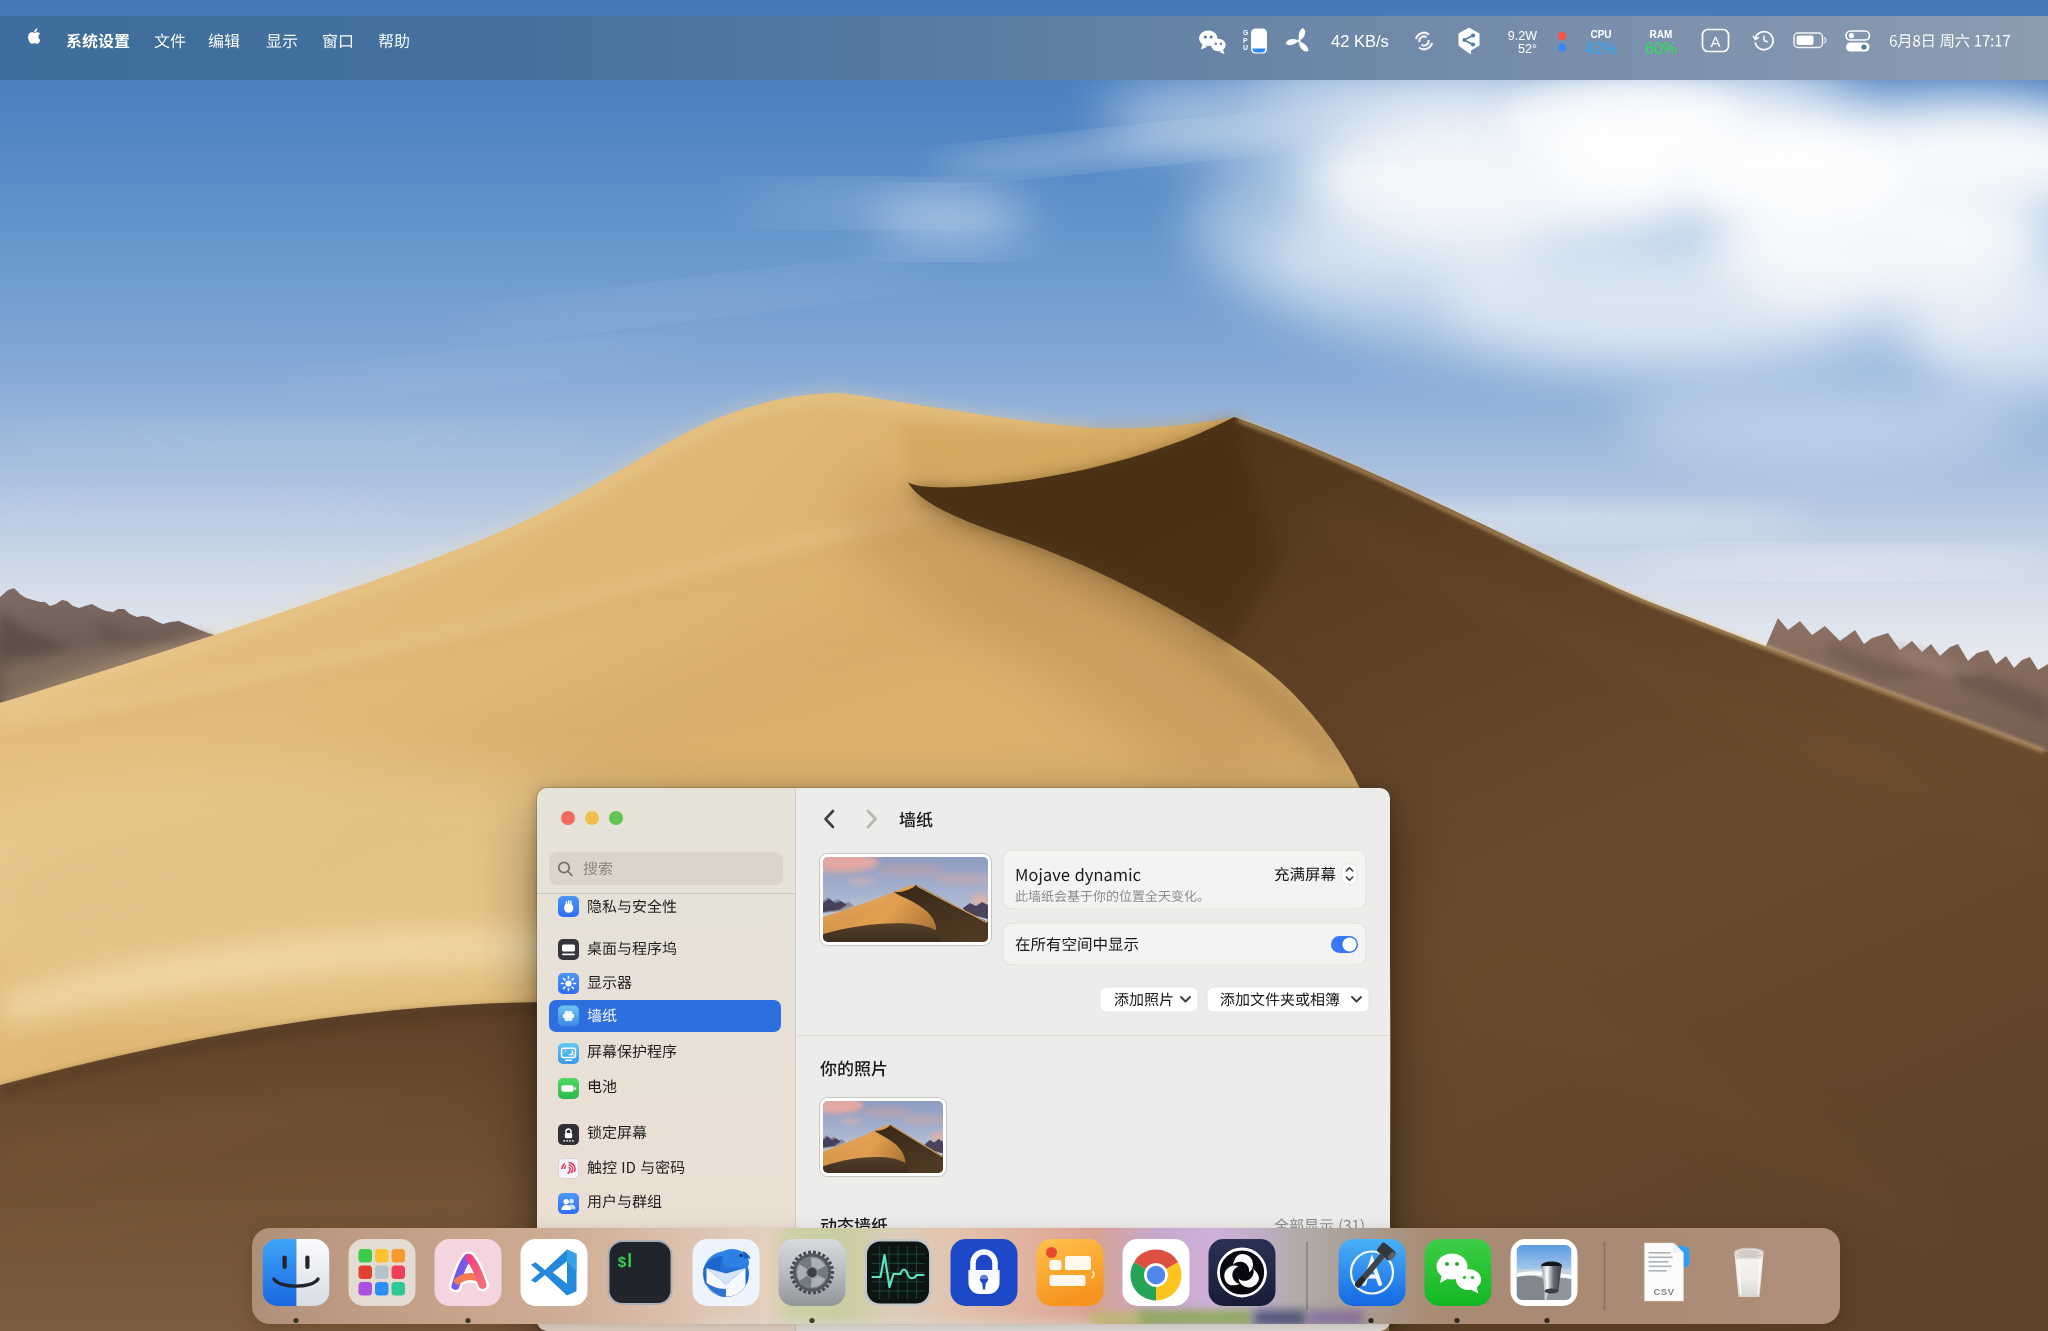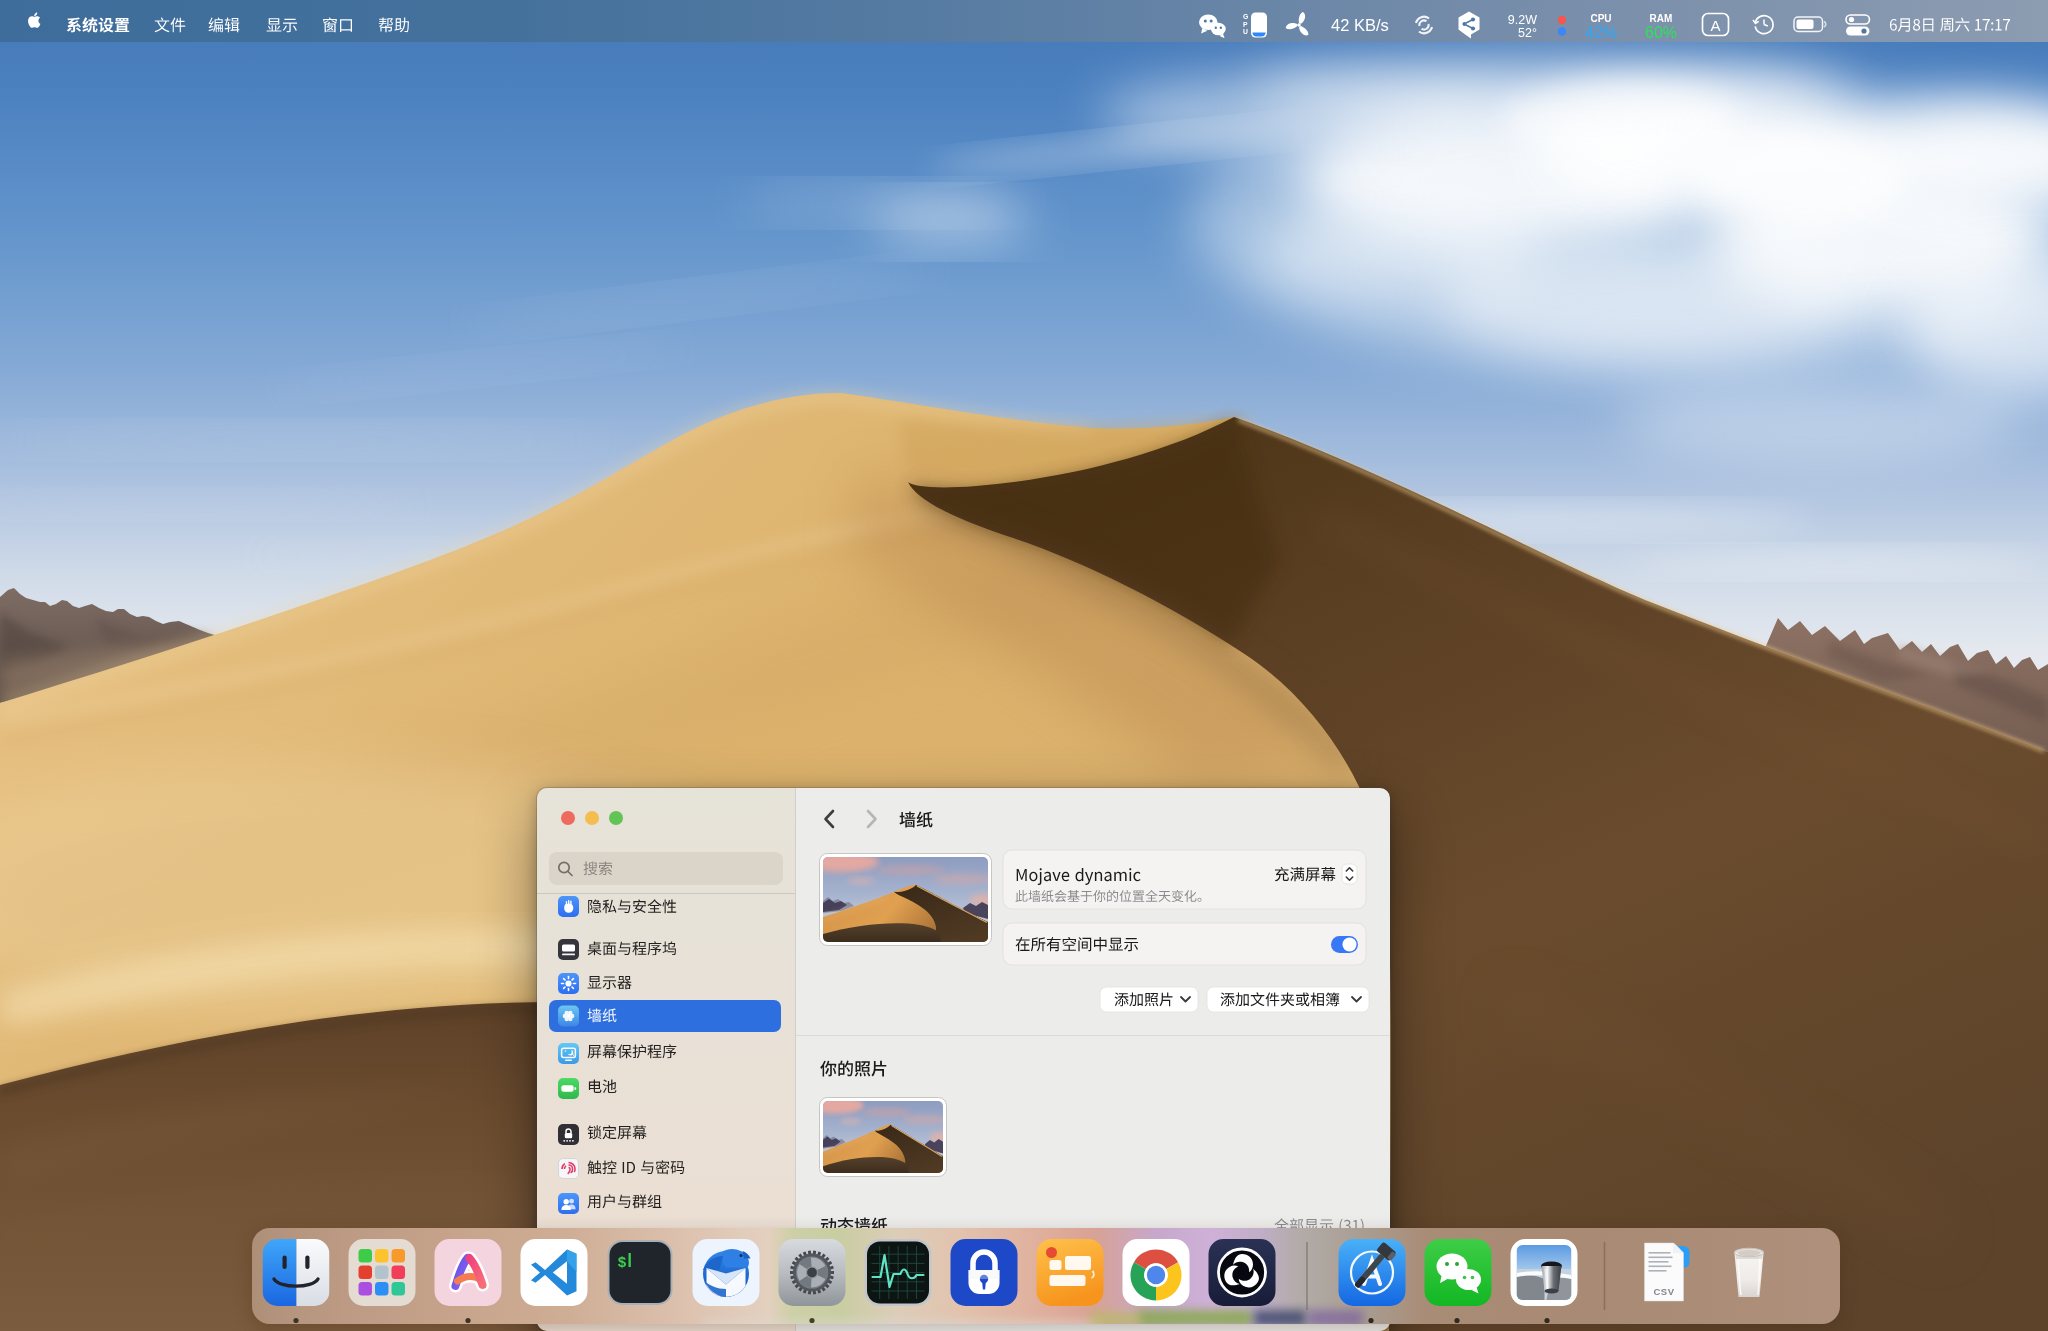--- a/index.html
+++ b/index.html
@@ -110,21 +110,21 @@
       <path d="M920,500 C980,525 1060,560 1150,610 C1230,656 1300,710 1350,765" stroke="#5d4126" stroke-width="26" fill="none" filter="url(#b15)" opacity="0.3"></path>
       <path d="M1238,420 C1380,472 1540,558 1645,601 C1800,662 1955,716 2044,751" stroke="#ecca8f" stroke-width="3" fill="none" filter="url(#b2)" opacity="0.75"></path>
       <path d="M1320,520 C1450,580 1600,650 1750,715 C1850,758 1950,800 2040,845" stroke="#7b5836" stroke-width="18" fill="none" filter="url(#b15)" opacity="0.25"></path>
       <path d="M1234,420 C1160,458 1062,480 976,487 C940,490 916,487 908,483 C916,500 950,518 1010,538 C1080,561 1160,600 1230,645 L1280,560 Z" fill="#432a11" opacity="0.5" filter="url(#b8)"></path>
       <path d="M0,1085 C200,1032 380,1002 560,1002 C720,1003 835,1032 925,1085 L985,1331 L0,1331 Z" fill="url(#fgshad)"></path>
       <path d="M0,1092 C200,1039 380,1009 560,1009 C720,1010 830,1038 920,1090" stroke="#4f3720" stroke-width="7" fill="none" filter="url(#b4)" opacity="0.7"></path>
       <path d="M0,1150 C150,1110 300,1090 480,1095 C380,1110 180,1140 0,1180 Z" fill="#8a6645" opacity="0.22" filter="url(#b15)"></path>
       <path d="M0,1240 C180,1200 350,1185 520,1190" stroke="#8a6645" stroke-width="14" fill="none" opacity="0.18" filter="url(#b15)"></path>
       <path d="M1500,1000 C1650,1060 1800,1140 1950,1240" stroke="#7a5634" stroke-width="30" fill="none" opacity="0.25" filter="url(#b25)"></path>
     </svg>
-<div class="abs" style="left:0;top:0;width:2048px;height:42px;background:linear-gradient(90deg,#3e6d9b 0%,#44719c 25%,#567ba2 45%,#6a86a7 62%,#7a8fab 78%,#8c9cb1 100%)">
+<div class="abs" style="left:0;top:16px;width:2048px;height:64px;background:linear-gradient(90deg,#3e6d9b 0%,#44719c 25%,#567ba2 45%,#6a86a7 62%,#7a8fab 78%,#8c9cb1 100%)">
       <svg class="abs" style="left:0;top:0" width="2048" height="50" viewBox="0 0 2048 50">
         <path transform="translate(26,11) scale(0.058)" fill="#ffffff" d="M213.8 167.03c.37 39.75 34.88 52.97 35.26 53.14-.3.93-5.52 18.85-18.2 37.37-10.95 16.01-22.32 31.96-40.23 32.29-17.6.32-23.26-10.43-43.38-10.43-20.11 0-26.4 10.1-43.05 10.75-17.29.65-30.46-17.31-41.5-33.26-22.56-32.63-39.8-92.2-16.65-132.4 11.5-19.97 32.05-32.61 54.36-32.93 16.97-.32 32.99 11.42 43.37 11.42 10.37 0 29.84-14.12 50.31-12.05 8.57.36 32.62 3.46 48.06 26.07-1.24.77-28.7 16.76-28.4 50.03M180.76 69.9c9.18-11.11 15.36-26.58 13.67-41.97-13.23.53-29.23 8.82-38.72 19.92-8.5 9.83-15.95 25.56-13.94 40.64 14.75 1.14 29.81-7.5 38.99-18.59"></path>
         <path transform="translate(66.0,31.0)" d="M3.9 -3.5C3.1 -2.4 1.8 -1.3 0.6 -0.7C1.1 -0.4 1.9 0.2 2.3 0.6C3.5 -0.2 4.9 -1.5 5.8 -2.8ZM9.9 -2.5C11.2 -1.6 12.7 -0.3 13.4 0.6L15.1 -0.5C14.3 -1.4 12.7 -2.7 11.5 -3.5ZM10.3 -7.1C10.6 -6.8 10.9 -6.4 11.2 -6.1L6.4 -5.8C8.4 -6.8 10.5 -8.1 12.4 -9.6L11.0 -10.8C10.3 -10.2 9.5 -9.6 8.7 -9.1L5.6 -8.9C6.5 -9.6 7.4 -10.4 8.2 -11.2C10.3 -11.4 12.3 -11.7 14.0 -12.1L12.6 -13.6C9.9 -13.0 5.4 -12.6 1.5 -12.4C1.7 -12.0 1.9 -11.2 1.9 -10.8C3.1 -10.8 4.3 -10.9 5.6 -10.9C4.7 -10.2 3.9 -9.6 3.6 -9.4C3.1 -9.0 2.7 -8.8 2.4 -8.8C2.5 -8.3 2.8 -7.5 2.9 -7.1C3.2 -7.2 3.8 -7.3 6.3 -7.5C5.2 -6.9 4.4 -6.4 3.9 -6.2C2.9 -5.7 2.3 -5.4 1.6 -5.3C1.8 -4.8 2.1 -4.0 2.2 -3.6C2.7 -3.8 3.4 -4.0 7.1 -4.3V-0.7C7.1 -0.5 7.0 -0.5 6.8 -0.5C6.5 -0.5 5.5 -0.5 4.7 -0.5C5.0 0.0 5.3 0.8 5.4 1.4C6.6 1.4 7.5 1.4 8.2 1.1C8.9 0.8 9.1 0.3 9.1 -0.7V-4.4L12.4 -4.7C12.8 -4.1 13.1 -3.6 13.4 -3.2L14.9 -4.2C14.2 -5.2 12.9 -6.7 11.7 -7.8Z M26.9 -5.5V-1.0C26.9 0.6 27.2 1.2 28.7 1.2C28.9 1.2 29.5 1.2 29.8 1.2C31.0 1.2 31.4 0.4 31.6 -2.1C31.1 -2.2 30.3 -2.5 30.0 -2.8C29.9 -0.8 29.8 -0.4 29.6 -0.4C29.5 -0.4 29.1 -0.4 29.0 -0.4C28.8 -0.4 28.8 -0.5 28.8 -1.0V-5.5ZM23.9 -5.5C23.8 -2.8 23.6 -1.1 21.1 -0.1C21.5 0.3 22.1 1.0 22.3 1.5C25.2 0.2 25.6 -2.1 25.8 -5.5ZM16.5 -1.1 17.0 0.8C18.5 0.2 20.5 -0.6 22.3 -1.3L22.0 -2.9C20.0 -2.2 17.9 -1.5 16.5 -1.1ZM25.3 -13.2C25.5 -12.7 25.8 -12.0 25.9 -11.5H22.4V-9.8H24.9C24.2 -8.9 23.4 -7.9 23.1 -7.6C22.8 -7.3 22.3 -7.2 22.0 -7.1C22.1 -6.7 22.4 -5.7 22.5 -5.2C23.1 -5.5 23.9 -5.6 29.3 -6.2C29.5 -5.7 29.7 -5.4 29.9 -5.0L31.5 -5.9C31.0 -6.9 30.0 -8.4 29.2 -9.5L27.7 -8.8C28.0 -8.4 28.2 -8.0 28.4 -7.6L25.3 -7.4C25.9 -8.1 26.5 -9.0 27.1 -9.8H31.3V-11.5H26.9L27.9 -11.8C27.7 -12.3 27.4 -13.1 27.1 -13.7ZM17.0 -6.6C17.2 -6.7 17.6 -6.8 18.8 -7.0C18.4 -6.3 18.0 -5.8 17.7 -5.5C17.2 -4.9 16.9 -4.6 16.4 -4.5C16.7 -4.0 17.0 -3.1 17.1 -2.7C17.5 -3.0 18.2 -3.2 22.0 -4.1C21.9 -4.5 21.9 -5.2 22.0 -5.8L19.8 -5.3C20.8 -6.5 21.7 -8.0 22.5 -9.4L20.8 -10.4C20.6 -9.8 20.3 -9.3 20.0 -8.7L18.8 -8.6C19.7 -9.9 20.5 -11.4 21.1 -12.8L19.2 -13.7C18.6 -11.9 17.6 -10.0 17.3 -9.5C16.9 -9.0 16.6 -8.6 16.3 -8.5C16.5 -8.0 16.9 -7.0 17.0 -6.6Z M33.6 -12.2C34.5 -11.5 35.6 -10.4 36.1 -9.6L37.4 -11.0C36.9 -11.6 35.7 -12.7 34.8 -13.4ZM32.6 -8.7V-6.8H34.5V-2.0C34.5 -1.2 34.0 -0.7 33.7 -0.4C34.0 -0.0 34.5 0.8 34.6 1.2C34.9 0.8 35.5 0.4 38.4 -2.1C38.2 -2.5 37.9 -3.2 37.7 -3.7L36.3 -2.6V-8.7ZM39.5 -13.1V-11.3C39.5 -10.2 39.3 -9.1 37.2 -8.2C37.6 -8.0 38.3 -7.2 38.5 -6.8C40.8 -7.9 41.3 -9.7 41.3 -11.3H43.4V-9.6C43.4 -8.0 43.8 -7.3 45.3 -7.3C45.6 -7.3 46.1 -7.3 46.4 -7.3C46.7 -7.3 47.1 -7.3 47.4 -7.4C47.3 -7.9 47.3 -8.6 47.2 -9.0C47.0 -9.0 46.6 -8.9 46.4 -8.9C46.2 -8.9 45.7 -8.9 45.5 -8.9C45.3 -8.9 45.2 -9.1 45.2 -9.6V-13.1ZM44.2 -4.9C43.7 -4.0 43.1 -3.2 42.3 -2.5C41.5 -3.2 40.8 -4.0 40.4 -4.9ZM38.1 -6.6V-4.9H39.3L38.6 -4.6C39.2 -3.4 39.9 -2.4 40.8 -1.5C39.7 -0.9 38.4 -0.5 37.0 -0.3C37.3 0.1 37.7 0.9 37.9 1.4C39.5 1.0 41.0 0.5 42.3 -0.3C43.5 0.5 44.8 1.1 46.4 1.5C46.7 0.9 47.2 0.2 47.6 -0.3C46.2 -0.5 44.9 -0.9 43.9 -1.5C45.1 -2.7 46.1 -4.2 46.7 -6.2L45.5 -6.7L45.2 -6.6Z M58.6 -11.7H60.5V-10.8H58.6ZM55.1 -11.7H56.9V-10.8H55.1ZM51.5 -11.7H53.3V-10.8H51.5ZM50.7 -6.8V-0.3H48.8V1.0H63.2V-0.3H61.3V-6.8H56.4L56.6 -7.5H62.8V-8.9H56.8L56.9 -9.5H62.4V-13.0H49.7V-9.5H54.9L54.9 -8.9H49.0V-7.5H54.7L54.6 -6.8ZM52.5 -0.3V-1.0H59.4V-0.3ZM52.5 -4.1H59.4V-3.5H52.5ZM52.5 -5.1V-5.7H59.4V-5.1ZM52.5 -2.6H59.4V-1.9H52.5Z" fill="#ffffff"></path>
         <path transform="translate(154.0,31.0)" d="M6.8 -13.2C7.2 -12.4 7.8 -11.3 8.0 -10.7L9.3 -11.1C9.1 -11.7 8.5 -12.8 8.0 -13.6ZM0.8 -10.6V-9.4H3.3C4.2 -7.0 5.5 -4.9 7.2 -3.2C5.4 -1.7 3.2 -0.6 0.6 0.1C0.8 0.4 1.2 1.0 1.3 1.2C4.0 0.4 6.2 -0.8 8.0 -2.3C9.8 -0.7 12.0 0.4 14.6 1.2C14.8 0.8 15.2 0.3 15.5 0.1C12.9 -0.6 10.7 -1.7 9.0 -3.2C10.6 -4.9 11.8 -6.9 12.7 -9.4H15.3V-10.6ZM8.1 -4.0C6.6 -5.6 5.4 -7.4 4.5 -9.4H11.4C10.6 -7.3 9.5 -5.5 8.1 -4.0Z M21.1 -5.5V-4.3H25.7V1.3H26.9V-4.3H31.2V-5.5H26.9V-9.0H30.5V-10.2H26.9V-13.2H25.7V-10.2H23.5C23.7 -10.9 23.9 -11.6 24.1 -12.4L22.9 -12.6C22.5 -10.5 21.9 -8.5 20.9 -7.2C21.2 -7.0 21.7 -6.7 22.0 -6.5C22.4 -7.2 22.8 -8.1 23.1 -9.0H25.7V-5.5ZM20.3 -13.4C19.4 -11.0 18.0 -8.6 16.5 -7.0C16.7 -6.7 17.1 -6.1 17.2 -5.8C17.7 -6.4 18.2 -7.0 18.7 -7.7V1.2H19.8V-9.6C20.4 -10.7 21.0 -11.9 21.4 -13.0Z" fill="#ffffff"></path>
         <path transform="translate(208.0,31.0)" d="M0.6 -0.9 0.9 0.2C2.2 -0.3 3.9 -1.0 5.5 -1.6L5.3 -2.6C3.6 -1.9 1.8 -1.3 0.6 -0.9ZM1.0 -6.8C1.2 -6.9 1.6 -7.0 3.3 -7.2C2.7 -6.2 2.1 -5.4 1.9 -5.1C1.4 -4.4 1.1 -4.0 0.7 -4.0C0.8 -3.7 1.0 -3.1 1.1 -2.9C1.4 -3.1 1.9 -3.3 5.4 -4.1C5.4 -4.3 5.3 -4.8 5.3 -5.1L2.7 -4.5C3.8 -6.0 4.9 -7.8 5.8 -9.6L4.8 -10.1C4.6 -9.5 4.2 -8.9 3.9 -8.3L2.1 -8.1C3.0 -9.5 3.9 -11.3 4.6 -13.0L3.4 -13.4C2.9 -11.5 1.8 -9.4 1.5 -8.9C1.1 -8.3 0.9 -7.9 0.6 -7.9C0.7 -7.6 0.9 -7.0 1.0 -6.8ZM10.0 -5.6V-3.2H8.7V-5.6ZM10.8 -5.6H11.9V-3.2H10.8ZM7.7 -6.6V1.2H8.7V-2.3H10.0V0.8H10.8V-2.3H11.9V0.7H12.8V-2.3H13.9V0.1C13.9 0.2 13.9 0.3 13.8 0.3C13.7 0.3 13.4 0.3 13.0 0.3C13.2 0.5 13.3 0.9 13.3 1.2C13.9 1.2 14.2 1.1 14.5 1.0C14.8 0.8 14.9 0.6 14.9 0.1V-6.6L13.9 -6.6ZM12.8 -5.6H13.9V-3.2H12.8ZM9.7 -13.2C9.9 -12.8 10.2 -12.2 10.4 -11.7H6.6V-8.2C6.6 -5.8 6.5 -2.2 5.0 0.3C5.3 0.4 5.8 0.8 6.0 1.0C7.4 -1.6 7.7 -5.4 7.7 -8.0H14.7V-11.7H11.7C11.5 -12.2 11.2 -13.0 10.8 -13.5ZM7.7 -10.7H13.6V-9.0H7.7Z M24.8 -12.0H29.1V-10.4H24.8ZM23.7 -12.9V-9.5H30.3V-12.9ZM17.3 -5.3C17.4 -5.4 17.9 -5.5 18.4 -5.5H19.9V-3.2L16.6 -2.7L16.9 -1.5L19.9 -2.1V1.2H21.0V-2.3L22.8 -2.7L22.8 -3.7L21.0 -3.4V-5.5H22.5V-6.6H21.0V-9.1H19.9V-6.6H18.4C18.8 -7.7 19.3 -9.0 19.6 -10.4H22.6V-11.6H20.0C20.1 -12.1 20.2 -12.7 20.3 -13.2L19.1 -13.4C19.1 -12.8 18.9 -12.2 18.8 -11.6H16.8V-10.4H18.5C18.2 -9.1 17.8 -8.1 17.7 -7.7C17.4 -7.0 17.2 -6.4 16.9 -6.4C17.1 -6.1 17.2 -5.5 17.3 -5.3ZM29.0 -7.6V-6.2H25.0V-7.6ZM22.4 -1.2 22.6 -0.1 29.0 -0.6V1.3H30.2V-0.7L31.3 -0.8L31.4 -1.8L30.2 -1.8V-7.6H31.2V-8.6H22.8V-7.6H23.9V-1.3ZM29.0 -5.3V-3.9H25.0V-5.3ZM29.0 -3.0V-1.7L25.0 -1.4V-3.0Z" fill="#ffffff"></path>
         <path transform="translate(266.0,31.0)" d="M3.9 -9.1H12.1V-7.5H3.9ZM3.9 -11.7H12.1V-10.0H3.9ZM2.7 -12.7V-6.5H13.3V-12.7ZM13.1 -5.3C12.6 -4.3 11.6 -2.9 10.9 -2.0L11.8 -1.6C12.6 -2.4 13.5 -3.7 14.2 -4.8ZM2.0 -4.8C2.6 -3.7 3.4 -2.3 3.8 -1.5L4.8 -2.0C4.4 -2.8 3.6 -4.2 2.9 -5.2ZM9.1 -5.8V-0.6H6.8V-5.8H5.6V-0.6H0.6V0.5H15.4V-0.6H10.3V-5.8Z M19.7 -5.6C19.1 -3.8 17.9 -2.0 16.6 -0.9C16.9 -0.7 17.4 -0.4 17.7 -0.2C18.9 -1.4 20.2 -3.3 21.0 -5.3ZM26.9 -5.1C28.1 -3.6 29.3 -1.5 29.7 -0.2L30.9 -0.7C30.5 -2.1 29.2 -4.1 28.0 -5.6ZM18.4 -12.3V-11.1H29.6V-12.3ZM17.0 -8.4V-7.2H23.4V-0.3C23.4 -0.0 23.3 0.0 23.0 0.0C22.7 0.0 21.6 0.0 20.5 0.0C20.7 0.4 20.9 0.9 21.0 1.3C22.4 1.3 23.3 1.2 23.9 1.1C24.5 0.8 24.7 0.5 24.7 -0.3V-7.2H31.1V-8.4Z" fill="#ffffff"></path>
         <path transform="translate(322.0,31.0)" d="M5.9 -10.8C4.7 -9.8 2.9 -9.0 1.4 -8.5L2.0 -7.6C3.7 -8.1 5.5 -9.1 6.8 -10.2ZM9.2 -10.1C10.9 -9.4 13.0 -8.3 14.0 -7.5L14.8 -8.3C13.7 -9.1 11.6 -10.1 10.0 -10.8ZM6.9 -9.2C6.7 -8.7 6.3 -8.0 5.9 -7.5H2.6V1.3H3.8V0.6H12.3V1.2H13.6V-7.5H7.1C7.5 -8.0 7.9 -8.4 8.2 -8.9ZM3.8 -0.3V-6.6H12.3V-0.3ZM5.8 -3.5C6.5 -3.2 7.2 -2.9 7.8 -2.6C6.8 -2.0 5.6 -1.6 4.4 -1.3C4.6 -1.1 4.8 -0.8 5.0 -0.5C6.3 -0.9 7.6 -1.4 8.7 -2.1C9.6 -1.7 10.3 -1.2 10.8 -0.8L11.4 -1.5C10.9 -1.9 10.3 -2.3 9.5 -2.7C10.3 -3.3 10.9 -4.1 11.3 -5.1L10.6 -5.4L10.5 -5.4H6.8C7.0 -5.6 7.1 -5.9 7.3 -6.2L6.3 -6.3C6.0 -5.5 5.3 -4.6 4.4 -3.9C4.6 -3.8 4.9 -3.5 5.1 -3.3C5.6 -3.7 6.0 -4.1 6.3 -4.6H10.0C9.6 -4.0 9.2 -3.6 8.6 -3.1C7.9 -3.5 7.1 -3.8 6.4 -4.1ZM6.8 -13.2C7.0 -12.9 7.2 -12.5 7.4 -12.1H1.2V-9.6H2.4V-11.1H13.5V-9.6H14.8V-12.1H8.8C8.6 -12.5 8.3 -13.1 8.1 -13.5Z M18.0 -11.8V0.9H19.3V-0.5H28.7V0.8H30.0V-11.8ZM19.3 -1.7V-10.6H28.7V-1.7Z" fill="#ffffff"></path>
         <path transform="translate(378.0,31.0)" d="M4.4 -13.4V-12.2H1.1V-11.2H4.4V-10.0H1.4V-9.1H4.4V-8.7C4.4 -8.4 4.4 -8.2 4.3 -7.8H0.8V-6.9H3.8C3.3 -6.1 2.5 -5.4 1.1 -5.0C1.4 -4.8 1.8 -4.4 2.0 -4.1C3.7 -4.8 4.7 -5.9 5.2 -6.9H8.6V-7.8H5.5C5.6 -8.2 5.6 -8.4 5.6 -8.7V-9.1H8.2V-10.0H5.6V-11.2H8.5V-12.2H5.6V-13.4ZM9.3 -12.8V-4.8H10.5V-11.7H13.2C12.8 -11.0 12.3 -10.2 11.7 -9.5C13.2 -8.8 13.7 -8.0 13.7 -7.5C13.7 -7.1 13.6 -6.9 13.3 -6.8C13.1 -6.7 12.8 -6.7 12.6 -6.6C12.1 -6.6 11.6 -6.6 10.9 -6.7C11.1 -6.4 11.2 -6.0 11.3 -5.7C11.9 -5.6 12.6 -5.6 13.1 -5.7C13.4 -5.7 13.8 -5.8 14.1 -5.9C14.6 -6.2 14.9 -6.7 14.9 -7.4C14.9 -8.1 14.4 -8.9 13.0 -9.7C13.7 -10.5 14.4 -11.5 15.0 -12.3L14.2 -12.8L14.0 -12.8ZM2.4 -4.2V0.4H3.6V-3.1H7.3V1.2H8.6V-3.1H12.6V-0.9C12.6 -0.7 12.6 -0.7 12.3 -0.6C12.0 -0.6 11.1 -0.6 10.1 -0.7C10.2 -0.4 10.4 0.1 10.5 0.4C11.8 0.4 12.7 0.4 13.2 0.2C13.7 0.0 13.9 -0.3 13.9 -0.9V-4.2H8.6V-5.5H7.3V-4.2Z M26.1 -13.4C26.1 -12.2 26.1 -11.0 26.1 -9.8H23.5V-8.7H26.0C25.8 -4.8 25.0 -1.5 21.9 0.4C22.2 0.6 22.6 1.0 22.8 1.3C26.1 -0.8 27.0 -4.5 27.2 -8.7H29.7C29.6 -2.8 29.4 -0.7 29.0 -0.2C28.8 0.0 28.7 0.1 28.4 0.1C28.0 0.1 27.2 0.0 26.3 -0.0C26.5 0.3 26.6 0.8 26.7 1.1C27.5 1.2 28.4 1.2 28.9 1.2C29.4 1.1 29.7 1.0 30.0 0.5C30.5 -0.2 30.7 -2.4 30.9 -9.2C30.9 -9.4 30.9 -9.8 30.9 -9.8H27.2C27.3 -11.0 27.3 -12.2 27.3 -13.4ZM16.5 -1.5 16.8 -0.3C18.7 -0.7 21.4 -1.4 23.9 -2.0L23.8 -3.0L22.9 -2.8V-12.7H17.7V-1.7ZM18.8 -2.0V-4.7H21.8V-2.6ZM18.8 -8.1H21.8V-5.8H18.8ZM18.8 -9.2V-11.6H21.8V-9.2Z" fill="#ffffff"></path>
         <g transform="translate(1199,13) scale(0.84)">
           <ellipse cx="11" cy="11" rx="11" ry="9.3" fill="#fff"></ellipse>

